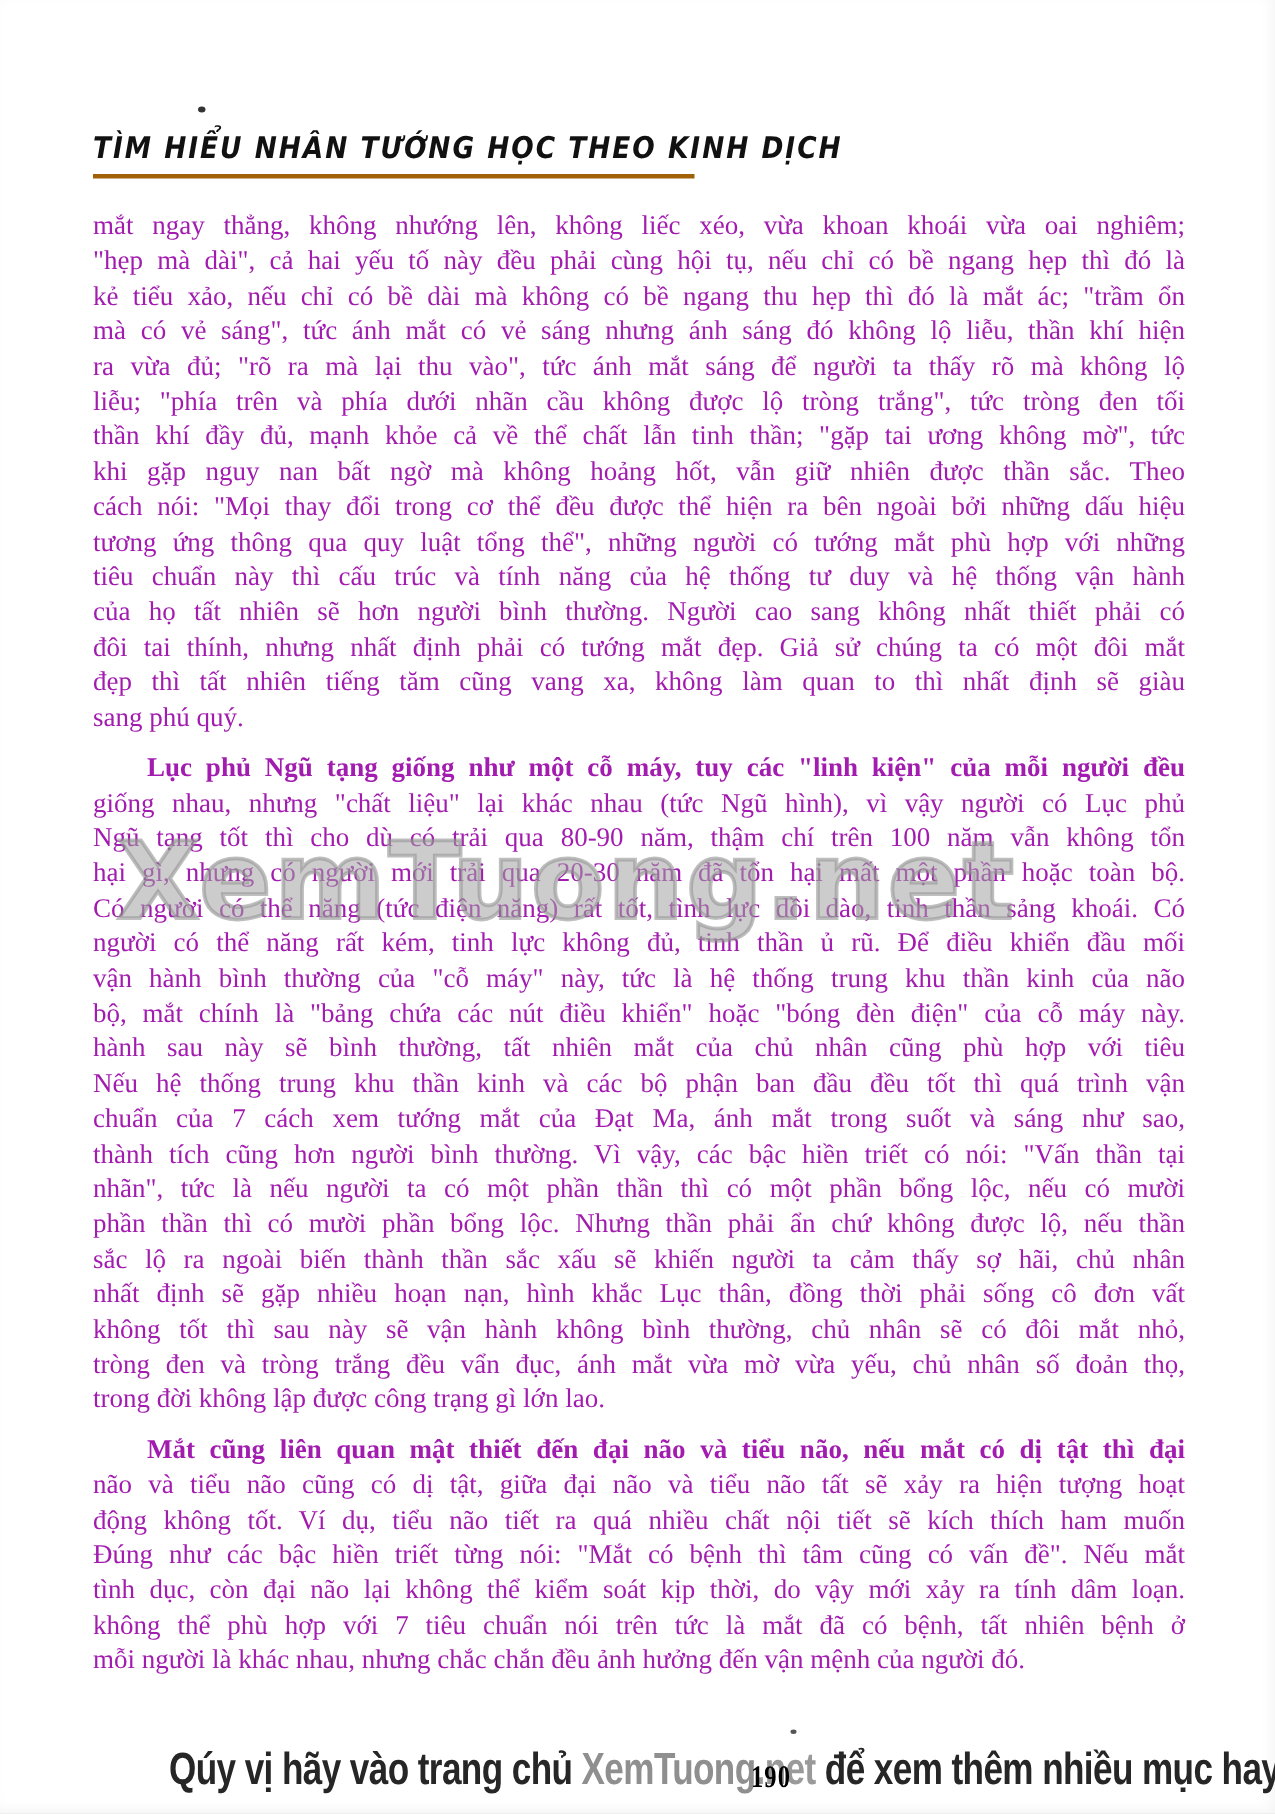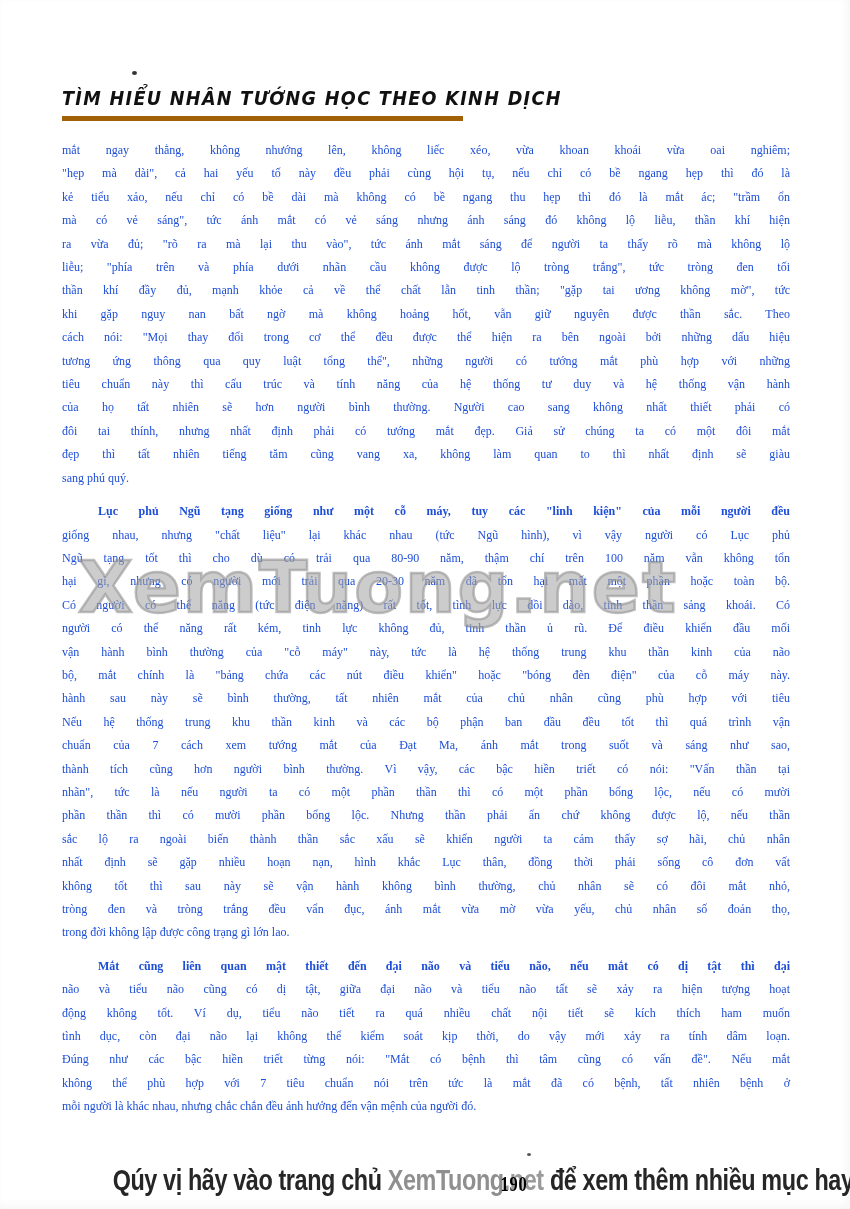--- a/index.html
+++ b/index.html
@@ -7,37 +7,37 @@
     position: relative;
     width: 850px; height: 1209px;
     background: #ffffff;
     overflow: hidden;
     box-shadow: inset -3px -3px 8px rgba(0,0,0,0.04);
     font-family: "Liberation Serif", serif;
   }
   
   .header {
     position: absolute; left: 62px; top: 86px; width: 401px;
-    border-bottom: 5px solid #a16207;
+    border-bottom: 3px solid #a16207;
     padding-bottom: 6px;
   }
   .header-title {
     display: inline-block;
     font-family: "DejaVu Sans", sans-serif;
     font-weight: bold; font-style: italic;
     font-size: 20px; letter-spacing: 1.5px;
     color: #111;
     transform: scaleX(0.88); transform-origin: left center;
     white-space: nowrap;
   }
   
   .body-text {
     position: absolute; left: 62px; top: 139px; width: 728px;
-    font-size: 12px; line-height: 23.4px;
-    color: #1d4ed8;
+    font-size: 18px; line-height: 23.4px;
+    color: #a21caf;
   }
   .para + .para { margin-top: 10px; }
   .tline {
     text-align: justify;
     text-align-last: justify;
     text-justify: inter-word;
     white-space: normal;
   }
   .tline.lastline { text-align-last: left; }
   .tline.firstline { text-indent: 36px; font-weight: bold; }
@@ -96,21 +96,21 @@
 
   <div class="body-text">
       <div class="para">
         <div class="tline">mắt ngay thẳng, không nhướng lên, không liếc xéo, vừa khoan khoái vừa oai nghiêm;</div>
         <div class="tline">"hẹp mà dài", cả hai yếu tố này đều phải cùng hội tụ, nếu chỉ có bề ngang hẹp thì đó là</div>
         <div class="tline">kẻ tiểu xảo, nếu chỉ có bề dài mà không có bề ngang thu hẹp thì đó là mắt ác; "trầm ổn</div>
         <div class="tline">mà có vẻ sáng", tức ánh mắt có vẻ sáng nhưng ánh sáng đó không lộ liễu, thần khí hiện</div>
         <div class="tline">ra vừa đủ; "rõ ra mà lại thu vào", tức ánh mắt sáng để người ta thấy rõ mà không lộ</div>
         <div class="tline">liễu; "phía trên và phía dưới nhãn cầu không được lộ tròng trắng", tức tròng đen tối</div>
         <div class="tline">thần khí đầy đủ, mạnh khỏe cả về thể chất lẫn tinh thần; "gặp tai ương không mờ", tức</div>
-        <div class="tline">khi gặp nguy nan bất ngờ mà không hoảng hốt, vẫn giữ nguyên được thần sắc. Theo</div>
+        <div class="tline">khi gặp nguy nan bất ngờ mà không hoảng hốt, vẫn giữ nhiên được thần sắc. Theo</div>
         <div class="tline">cách nói: "Mọi thay đổi trong cơ thể đều được thể hiện ra bên ngoài bởi những dấu hiệu</div>
         <div class="tline">tương ứng thông qua quy luật tổng thể", những người có tướng mắt phù hợp với những</div>
         <div class="tline">tiêu chuẩn này thì cấu trúc và tính năng của hệ thống tư duy và hệ thống vận hành</div>
         <div class="tline">của họ tất nhiên sẽ hơn người bình thường. Người cao sang không nhất thiết phải có</div>
         <div class="tline">đôi tai thính, nhưng nhất định phải có tướng mắt đẹp. Giả sử chúng ta có một đôi mắt</div>
         <div class="tline">đẹp thì tất nhiên tiếng tăm cũng vang xa, không làm quan to thì nhất định sẽ giàu</div>
         <div class="tline lastline">sang phú quý.</div>
       </div>
       <div class="para">
         <div class="tline firstline">Lục phủ Ngũ tạng giống như một cỗ máy, tuy các "linh kiện" của mỗi người đều</div>
@@ -130,22 +130,22 @@
         <div class="tline">sắc lộ ra ngoài biến thành thần sắc xấu sẽ khiến người ta cảm thấy sợ hãi, chủ nhân</div>
         <div class="tline">nhất định sẽ gặp nhiều hoạn nạn, hình khắc Lục thân, đồng thời phải sống cô đơn vất</div>
         <div class="tline">không tốt thì sau này sẽ vận hành không bình thường, chủ nhân sẽ có đôi mắt nhỏ,</div>
         <div class="tline">tròng đen và tròng trắng đều vẩn đục, ánh mắt vừa mờ vừa yếu, chủ nhân số đoản thọ,</div>
         <div class="tline lastline">trong đời không lập được công trạng gì lớn lao.</div>
       </div>
       <div class="para">
         <div class="tline firstline">Mắt cũng liên quan mật thiết đến đại não và tiểu não, nếu mắt có dị tật thì đại</div>
         <div class="tline">não và tiểu não cũng có dị tật, giữa đại não và tiểu não tất sẽ xảy ra hiện tượng hoạt</div>
         <div class="tline">động không tốt. Ví dụ, tiểu não tiết ra quá nhiều chất nội tiết sẽ kích thích ham muốn</div>
+        <div class="tline">Đúng như các bậc hiền triết từng nói: "Mắt có bệnh thì tâm cũng có vấn đề". Nếu mắt</div>
         <div class="tline">tình dục, còn đại não lại không thể kiểm soát kịp thời, do vậy mới xảy ra tính dâm loạn.</div>
-        <div class="tline">Đúng như các bậc hiền triết từng nói: "Mắt có bệnh thì tâm cũng có vấn đề". Nếu mắt</div>
         <div class="tline">không thể phù hợp với 7 tiêu chuẩn nói trên tức là mắt đã có bệnh, tất nhiên bệnh ở</div>
         <div class="tline lastline">mỗi người là khác nhau, nhưng chắc chắn đều ảnh hưởng đến vận mệnh của người đó.</div>
       </div>
     </div>
 
   <div class="watermark">XemTuong.net</div>
 
   <div class="speck speck-2"></div>
 
   <div class="footer">

